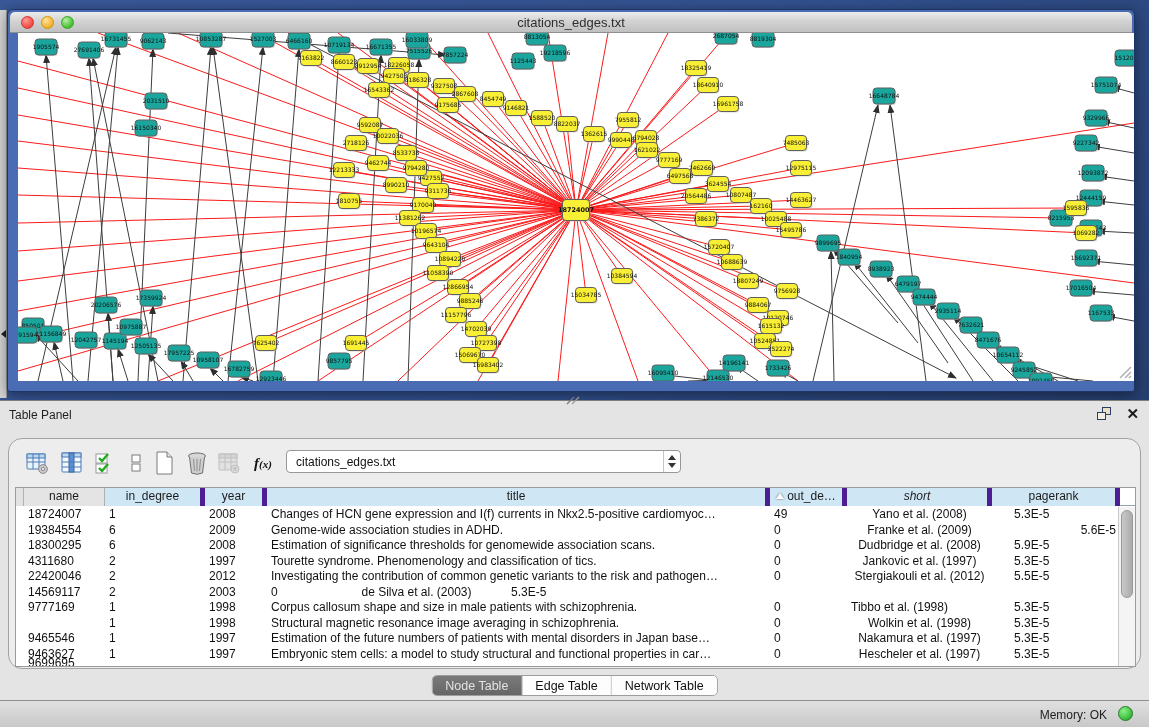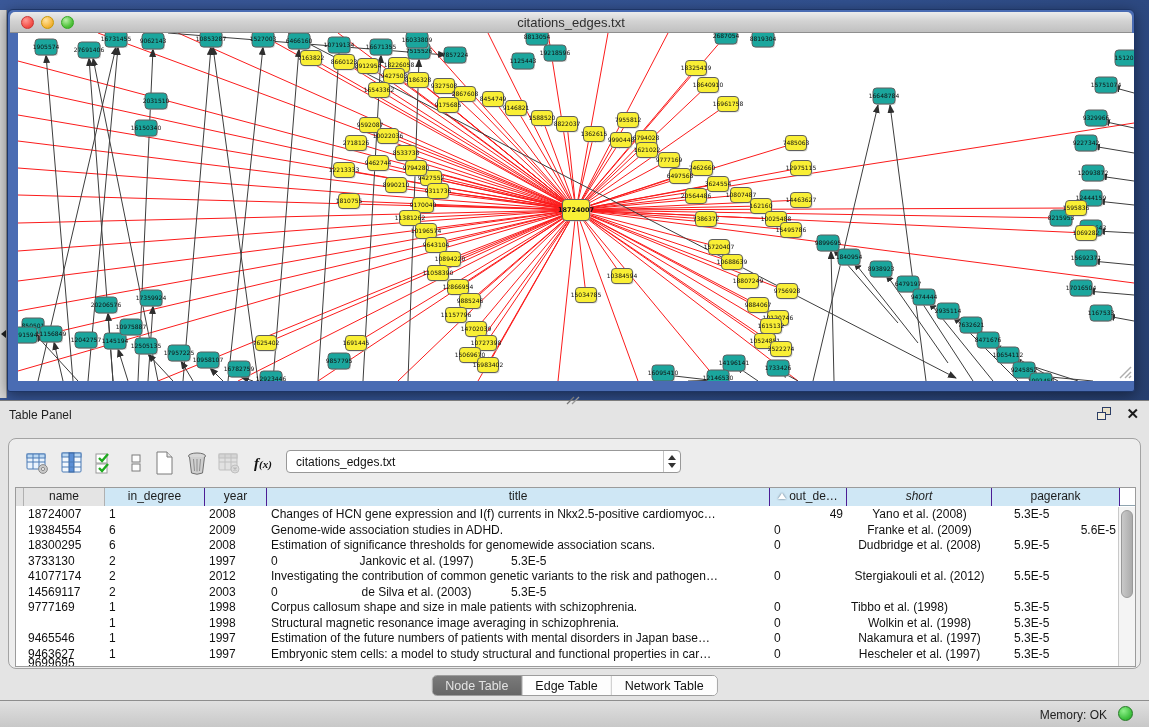--- a/index.html
+++ b/index.html
@@ -37,38 +37,38 @@
     background:#e4e4e4; border-top:1px solid #7c7c7c; }
   #splitter-grip { position:absolute; left:564px; top:-7px; }
   #tp-titlebar { position:absolute; left:0; top:0; width:100%; height:27px; }
   #tp-title { position:absolute; left:9px; top:7px; font-size:12px; color:#1f1f1f; }
   #tp-float { position:absolute; right:36px; top:6px; width:16px; height:15px; }
   #tp-float .sq1 { position:absolute; left:5px; top:0; width:9px; height:8px; border:1px solid #2c3e66; background:#e8e0c8; }
   #tp-float .sq2 { position:absolute; left:0; top:5px; width:9px; height:8px; border:1px solid #2c3e66; background:#f3eedd; }
   #tp-close { position:absolute; right:10px; top:4px; font-size:15px; font-weight:bold; color:#1a1a1a; cursor:default; }
 
   #tp-card { position:absolute; left:8px; top:37px; width:1133px; height:231px;
-    background:#ededed; border:1px solid #a3a3a3; border-radius:8px; }
+    background:#ededed; border:1px solid #a3a3a3; border-radius:14px; }
   #tp-toolbar { position:absolute; left:0; top:0; width:100%; height:48px; }
   .tool { position:absolute; top:10px; width:28px; height:28px; display:flex; align-items:center; justify-content:center; }
   #fx-icon { font-family:"Liberation Serif", serif; font-style:italic; font-weight:bold; font-size:15px; color:#111; }
   #sheet-select { position:absolute; left:277px; top:11px; width:395px; height:23px;
     background:#fff; border:1px solid #989898; border-radius:4px; }
   #sheet-select .val { position:absolute; left:9px; top:4px; font-size:12px; color:#111; }
   #sheet-select .stepper { position:absolute; right:0; top:0; width:17px; height:21px;
     border-left:1px solid #c4c4c4; }
   .stp-up, .stp-dn { position:absolute; left:4px; width:0; height:0;
     border-left:4px solid transparent; border-right:4px solid transparent; }
   .stp-up { top:4px; border-bottom:5px solid #333; }
   .stp-dn { bottom:4px; border-top:5px solid #333; }
 
   #grid { position:absolute; left:6px; top:48px; width:1121px; height:180px;
     background:#fff; border:1px solid #9b9b9b; }
   #grid-header { display:flex; height:18px; border-bottom:1px solid #8fa4b0; }
-  .hcell { height:18px; background:#cfe7f5; border-right:1px solid #4c1d95;
+  .hcell { height:18px; background:#cfe7f5; border-right:5px solid #4c1d95;
     font-size:12px; color:#1c1c1c; text-align:center; line-height:17px;
     overflow:hidden; white-space:nowrap; flex:none; }
   .hcell.gutter { background:#e2e2e2; border-right:1px solid #b0b0b0; }
   .hcell.namecol { background:#e4e4e4; border-right:1px solid #b0b0b0; }
   .sort-tri { display:inline-block; width:0; height:0; margin-right:3px;
     border-left:4px solid transparent; border-right:4px solid transparent;
     border-bottom:6px solid #fff; position:relative; top:-1px;
     filter:drop-shadow(0 0 1px #567); }
   #grid-body { position:absolute; left:0; top:19px; right:18px; bottom:0; overflow:hidden; }
   .trow { display:flex; height:15.5px; }
@@ -1070,21 +1070,21 @@
             <div class="hcell" style="width: 145px; font-style: italic;">short</div>
             <div class="hcell" style="width: 128px;">pagerank</div>
           </div>
         <div id="grid-body">
             <div class="trow">
               <div class="tcell" style="width: 8px;"></div>
               <div class="tcell" style="width: 81px;">18724007</div>
               <div class="tcell" style="width: 100px;">1</div>
               <div class="tcell" style="width: 62px;">2008</div>
               <div class="tcell" style="width: 503px;">Changes of HCN gene expression and I(f) currents in Nkx2.5-positive cardiomyoc…</div>
-              <div class="tcell" style="width: 77px; text-align: right;">49</div>
+              <div class="tcell" style="width: 77px;">49</div>
               <div class="tcell" style="width: 145px; text-align: center;">Yano et al. (2008)</div>
               <div class="tcell" style="width: 128px; padding-left: 22px;">5.3E-5</div>
             </div>
             <div class="trow">
               <div class="tcell" style="width: 8px;"></div>
               <div class="tcell" style="width: 81px;">19384554</div>
               <div class="tcell" style="width: 100px;">6</div>
               <div class="tcell" style="width: 62px;">2009</div>
               <div class="tcell" style="width: 503px;">Genome-wide association studies in ADHD.</div>
               <div class="tcell" style="width: 77px;">0</div>
@@ -1096,30 +1096,31 @@
               <div class="tcell" style="width: 81px;">18300295</div>
               <div class="tcell" style="width: 100px;">6</div>
               <div class="tcell" style="width: 62px;">2008</div>
               <div class="tcell" style="width: 503px;">Estimation of significance thresholds for genomewide association scans.</div>
               <div class="tcell" style="width: 77px;">0</div>
               <div class="tcell" style="width: 145px; text-align: center;">Dudbridge et al. (2008)</div>
               <div class="tcell" style="width: 128px; padding-left: 22px;">5.9E-5</div>
             </div>
             <div class="trow">
               <div class="tcell" style="width: 8px;"></div>
-              <div class="tcell" style="width: 81px;">3733130</div>
+              <div class="tcell" style="width: 81px;">4311680</div>
               <div class="tcell" style="width: 100px;">2</div>
               <div class="tcell" style="width: 62px;">1997</div>
+              <div class="tcell" style="width: 503px;">Tourette syndrome. Phenomenology and classification of tics.</div>
               <div class="tcell" style="width: 77px;">0</div>
               <div class="tcell" style="width: 145px; text-align: center;">Jankovic et al. (1997)</div>
               <div class="tcell" style="width: 128px; padding-left: 22px;">5.3E-5</div>
             </div>
             <div class="trow">
               <div class="tcell" style="width: 8px;"></div>
-              <div class="tcell" style="width: 81px;">41077174</div>
+              <div class="tcell" style="width: 81px;">22420046</div>
               <div class="tcell" style="width: 100px;">2</div>
               <div class="tcell" style="width: 62px;">2012</div>
               <div class="tcell" style="width: 503px;">Investigating the contribution of common genetic variants to the risk and pathogen…</div>
               <div class="tcell" style="width: 77px;">0</div>
               <div class="tcell" style="width: 145px; text-align: center;">Stergiakouli et al. (2012)</div>
               <div class="tcell" style="width: 128px; padding-left: 22px;">5.5E-5</div>
             </div>
             <div class="trow">
               <div class="tcell" style="width: 8px;"></div>
               <div class="tcell" style="width: 81px;">14569117</div>

